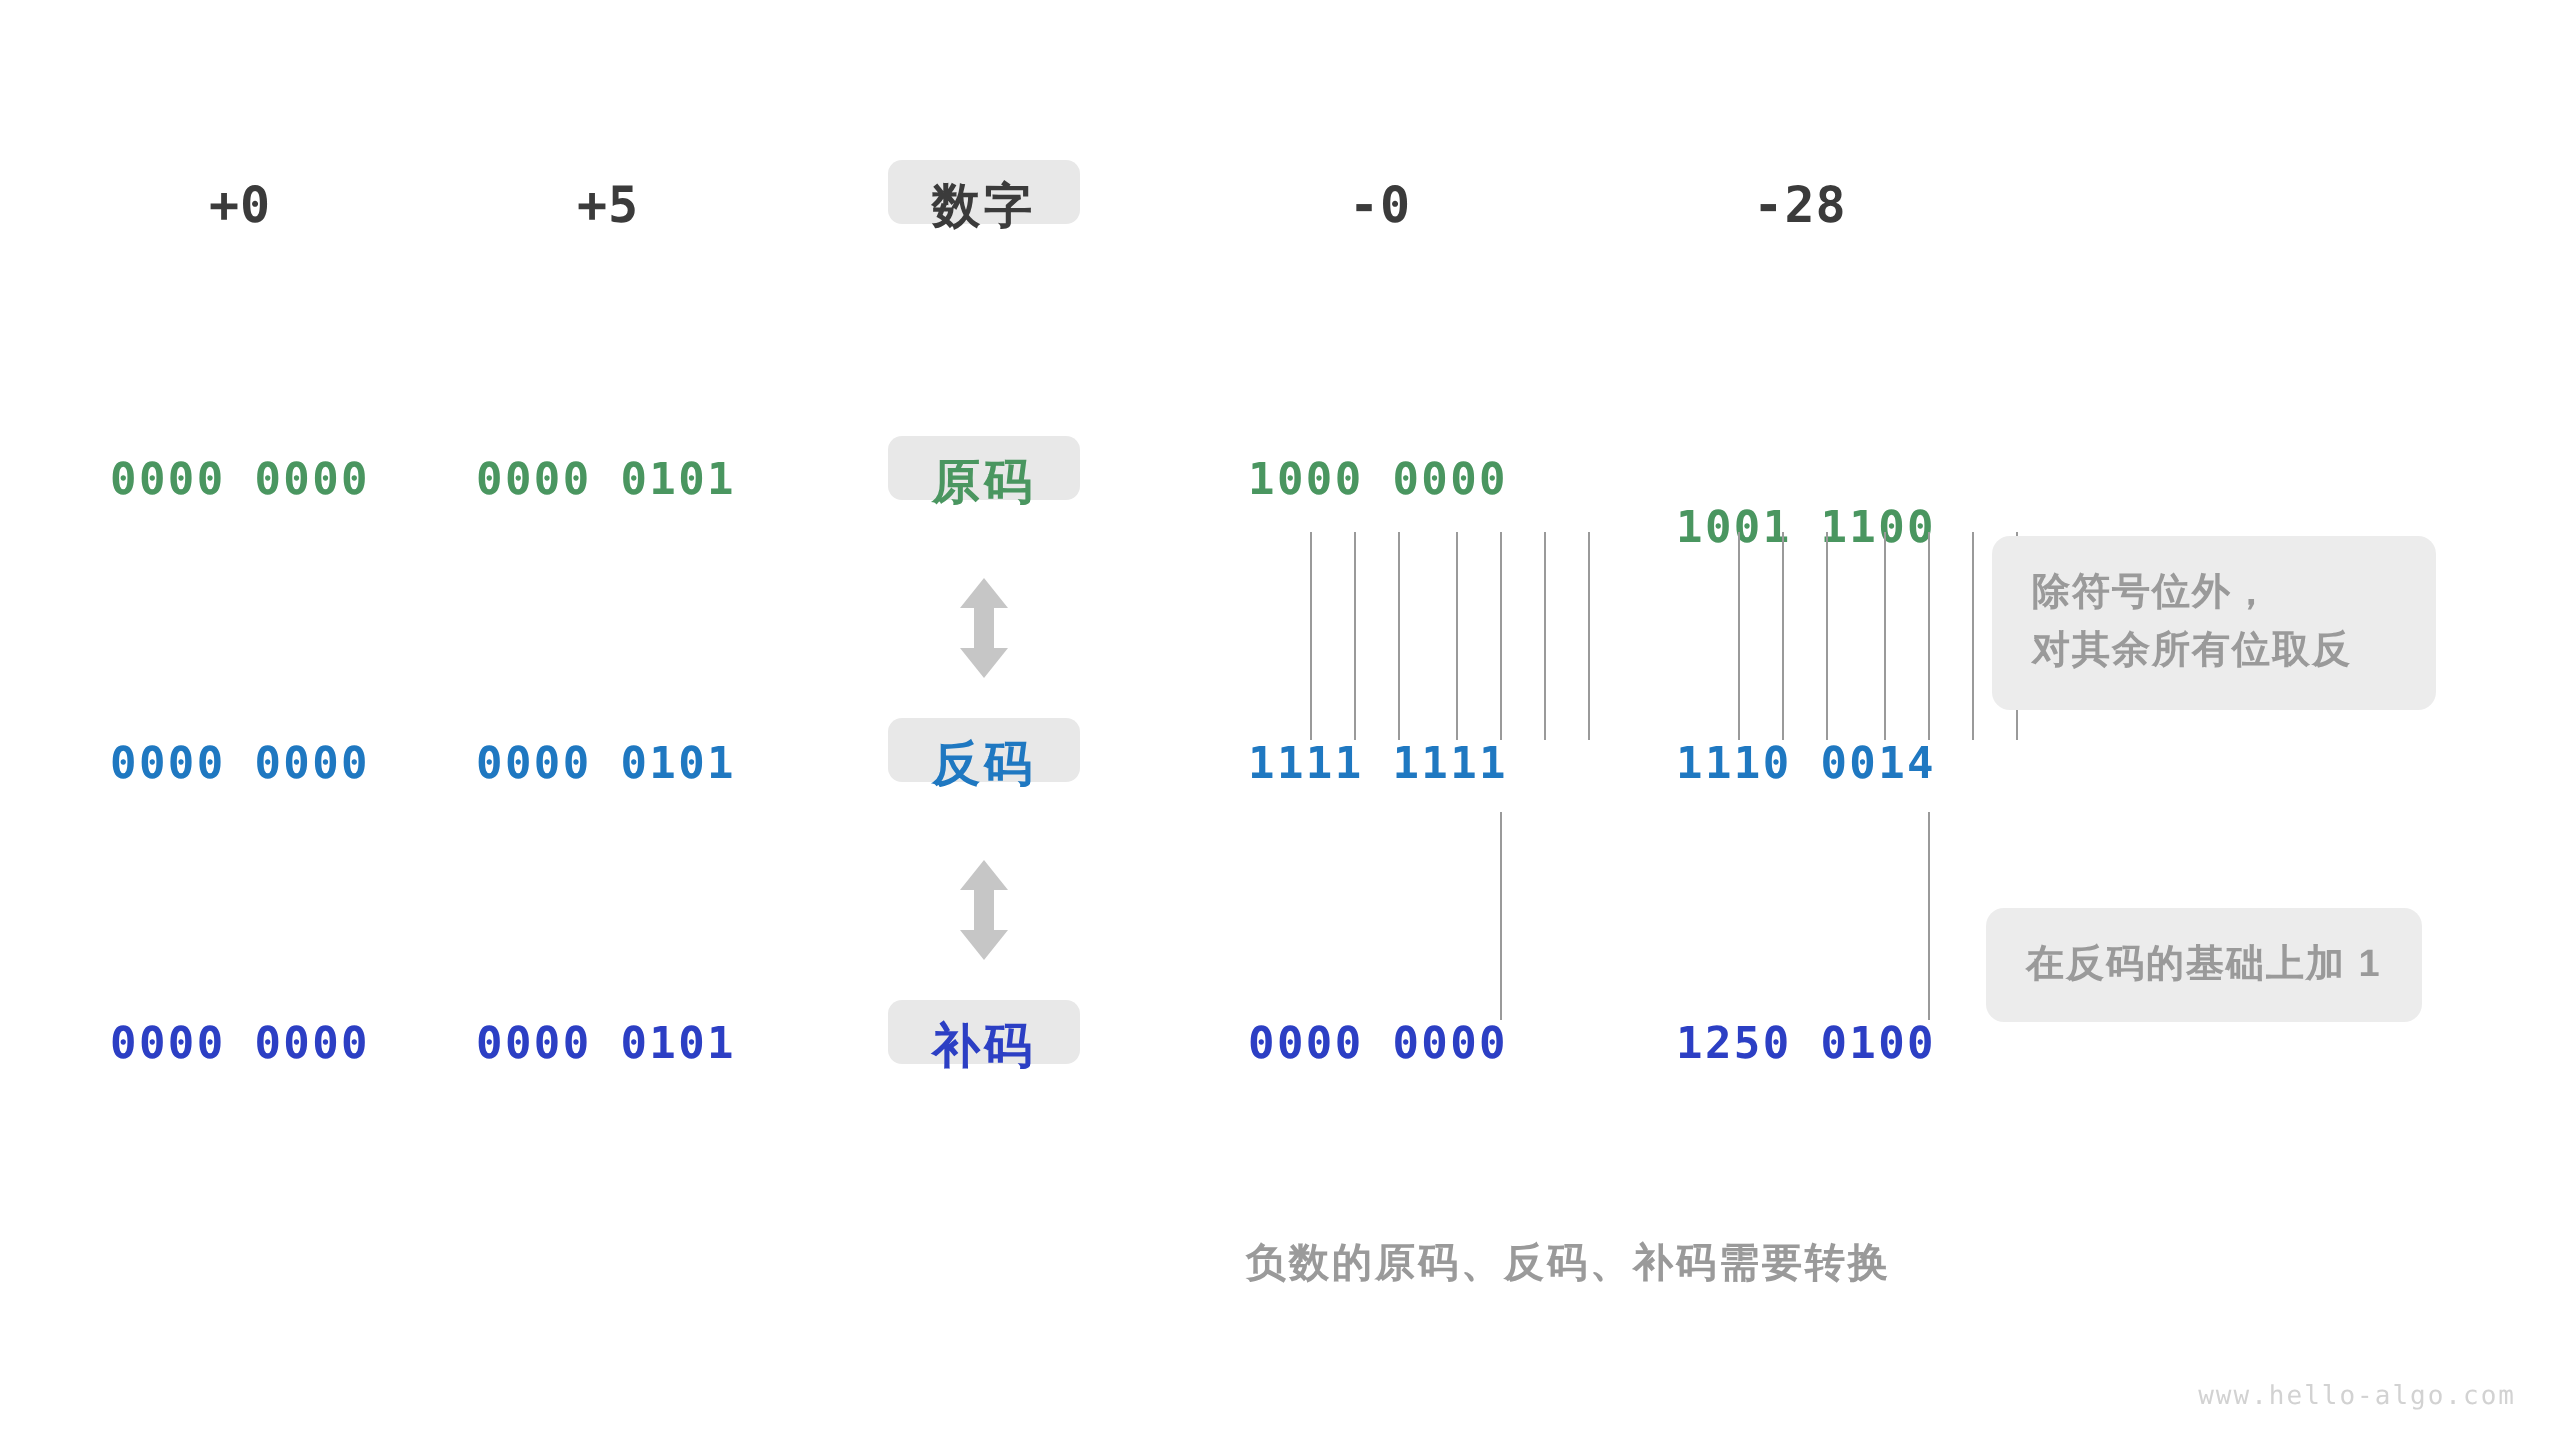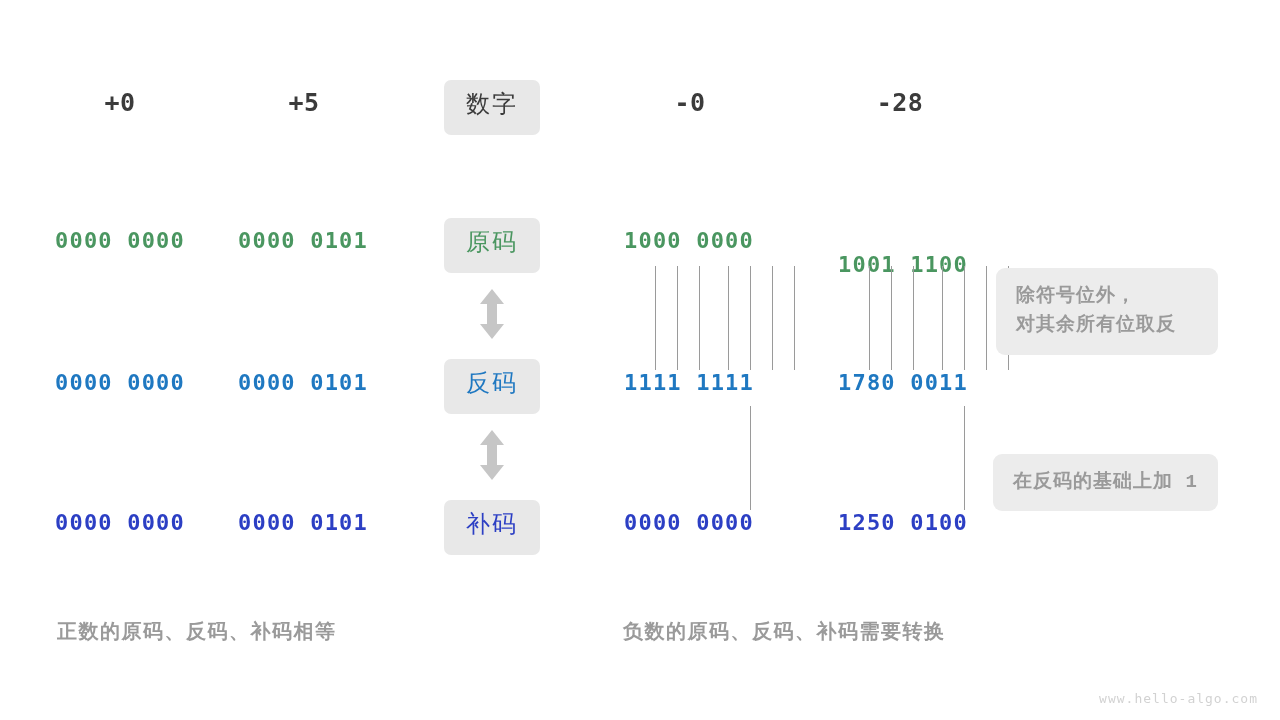--- a/index.html
+++ b/index.html
@@ -30,25 +30,25 @@
     white-space: nowrap;
     letter-spacing: 0.5px;
   }
 
   
   .badge {
     position: absolute;
     background: #e8e8e8;
     border-radius: 7px;
     font-size: 24px;
-    font-weight: normal;
+    font-weight: bold;
     text-align: center;
     line-height: 48px;
     width: 96px;
-    height: 55px;
+    height: 32px;
     letter-spacing: 2px;
   }
   .badge-number { color: #3b3b3b; }
   .badge-yuan   { color: #4a9660; }
   .badge-fan    { color: #1f78c1; }
   .badge-bu     { color: #2c3fc4; }
 
   
   .bits {
     position: absolute;
@@ -81,21 +81,20 @@
     position: absolute;
     background: #ececec;
     border-radius: 9px;
     color: #9a9a9a;
     font-size: 19px;
     font-weight: bold;
     padding: 14px 20px;
     line-height: 1.55;
     white-space: pre-line;
     letter-spacing: 1px;
-    font-family: Liberation Mono, monospace;
   }
 
   
   .caption {
     position: absolute;
     color: #9a9a9a;
     font-size: 20px;
     font-weight: bold;
     white-space: nowrap;
     letter-spacing: 1.5px;
@@ -161,40 +160,39 @@
 对其余所有位取反</div>
 
   <div class="bits row-fan" style="left:55px; top:370px;">0000 0000</div>
 
   <div class="bits row-fan" style="left:238px; top:370px;">0000 0101</div>
 
   <div class="badge badge-fan" style="left:444px; top:359px;">反码</div>
 
   <div class="bits row-fan" style="left:624px; top:370px;">1111 1111</div>
 
-  <div class="bits row-fan" style="left:838px; top:370px;">1780 0011</div>
+  <div class="bits row-fan" style="left:838px; top:370px;">1110 0014</div>
 
   <div class="vline" style="left:750px; top:406px; height:104px;"></div>
   <div class="vline" style="left:964px; top:406px; height:104px;"></div>
 
   <svg class="dbl-arrow" style="left:475px; top:429px;" viewBox="0 0 34 52">
     <path d="M17 1 L29 16 L22 16 L22 36 L29 36 L17 51 L5 36 L12 36 L12 16 L5 16 Z" fill="#c6c6c6"></path>
   </svg>
 
   <div class="note" style="left:993px; top:454px;text-align:right;">在反码的基础上加 1</div>
 
   <div class="bits row-bu" style="left:55px; top:510px;">0000 0000</div>
 
   <div class="bits row-bu" style="left:238px; top:510px;">0000 0101</div>
 
   <div class="badge badge-bu" style="left:444px; top:500px;">补码</div>
 
   <div class="bits row-bu" style="left:624px; top:510px;">0000 0000</div>
 
   <div class="bits row-bu" style="left:838px; top:510px;">1250 0100</div>
 
-  <div class="caption" style="left:57px; top:618px;">正数的原码、反码、补码相等</div>
 
   <div class="caption" style="left:623px; top:618px;">负数的原码、反码、补码需要转换</div>
 
   <div class="watermark">www.hello-algo.com</div>
 
 </div>
 
 </body></html>

